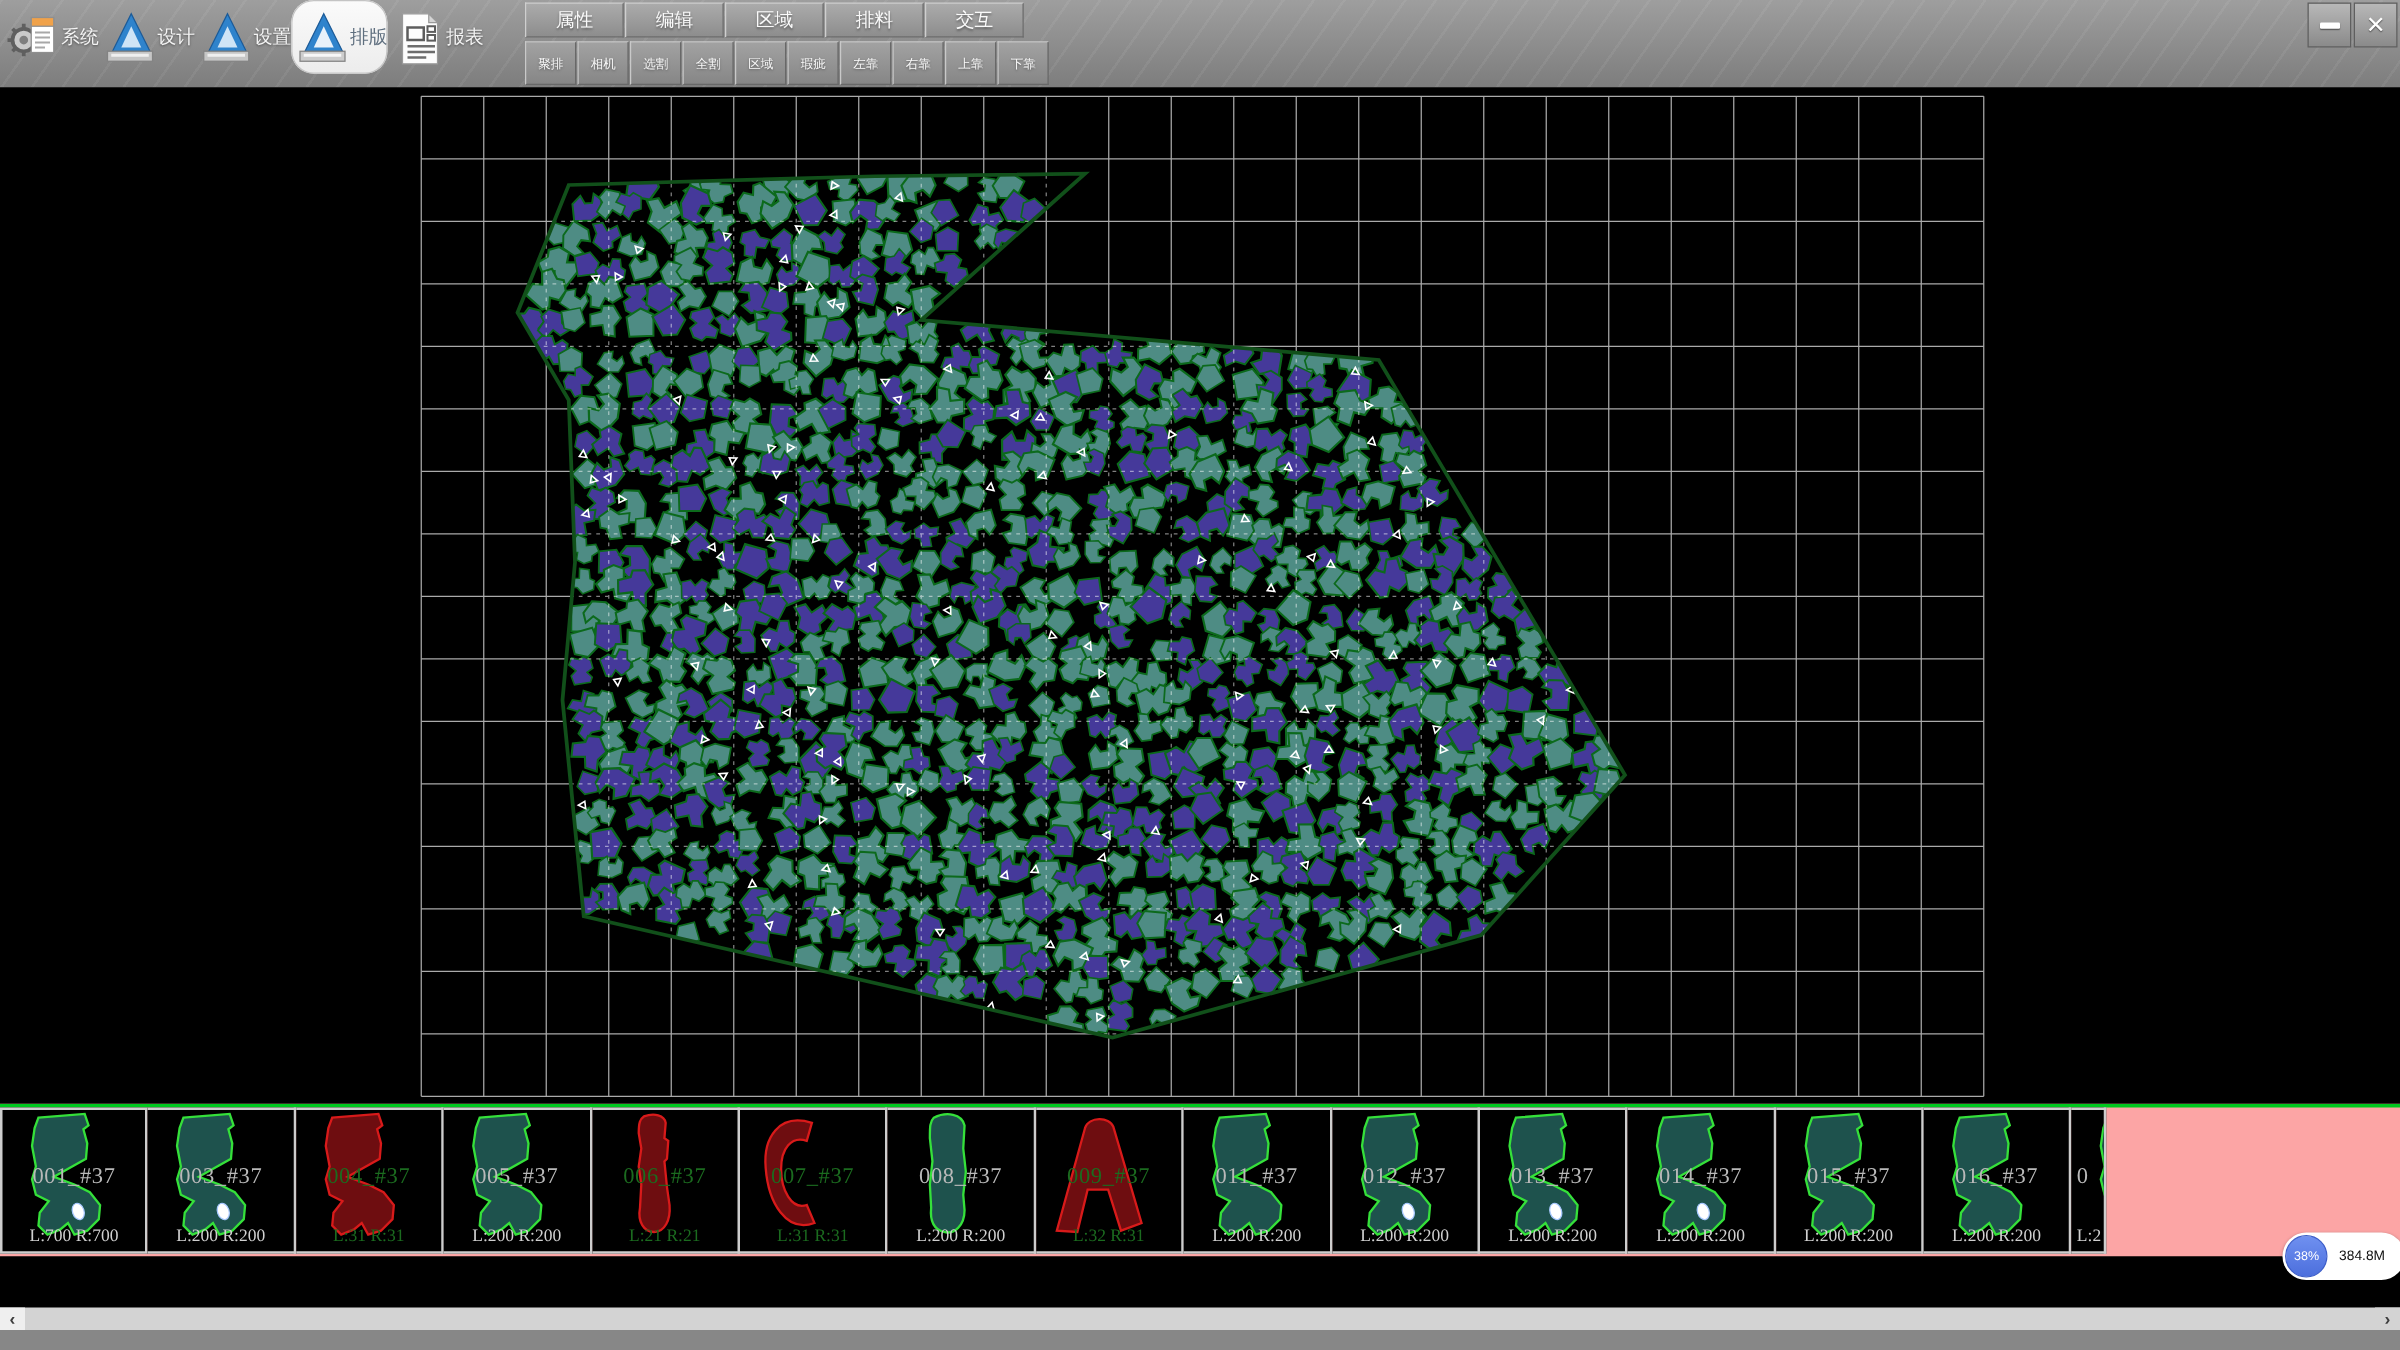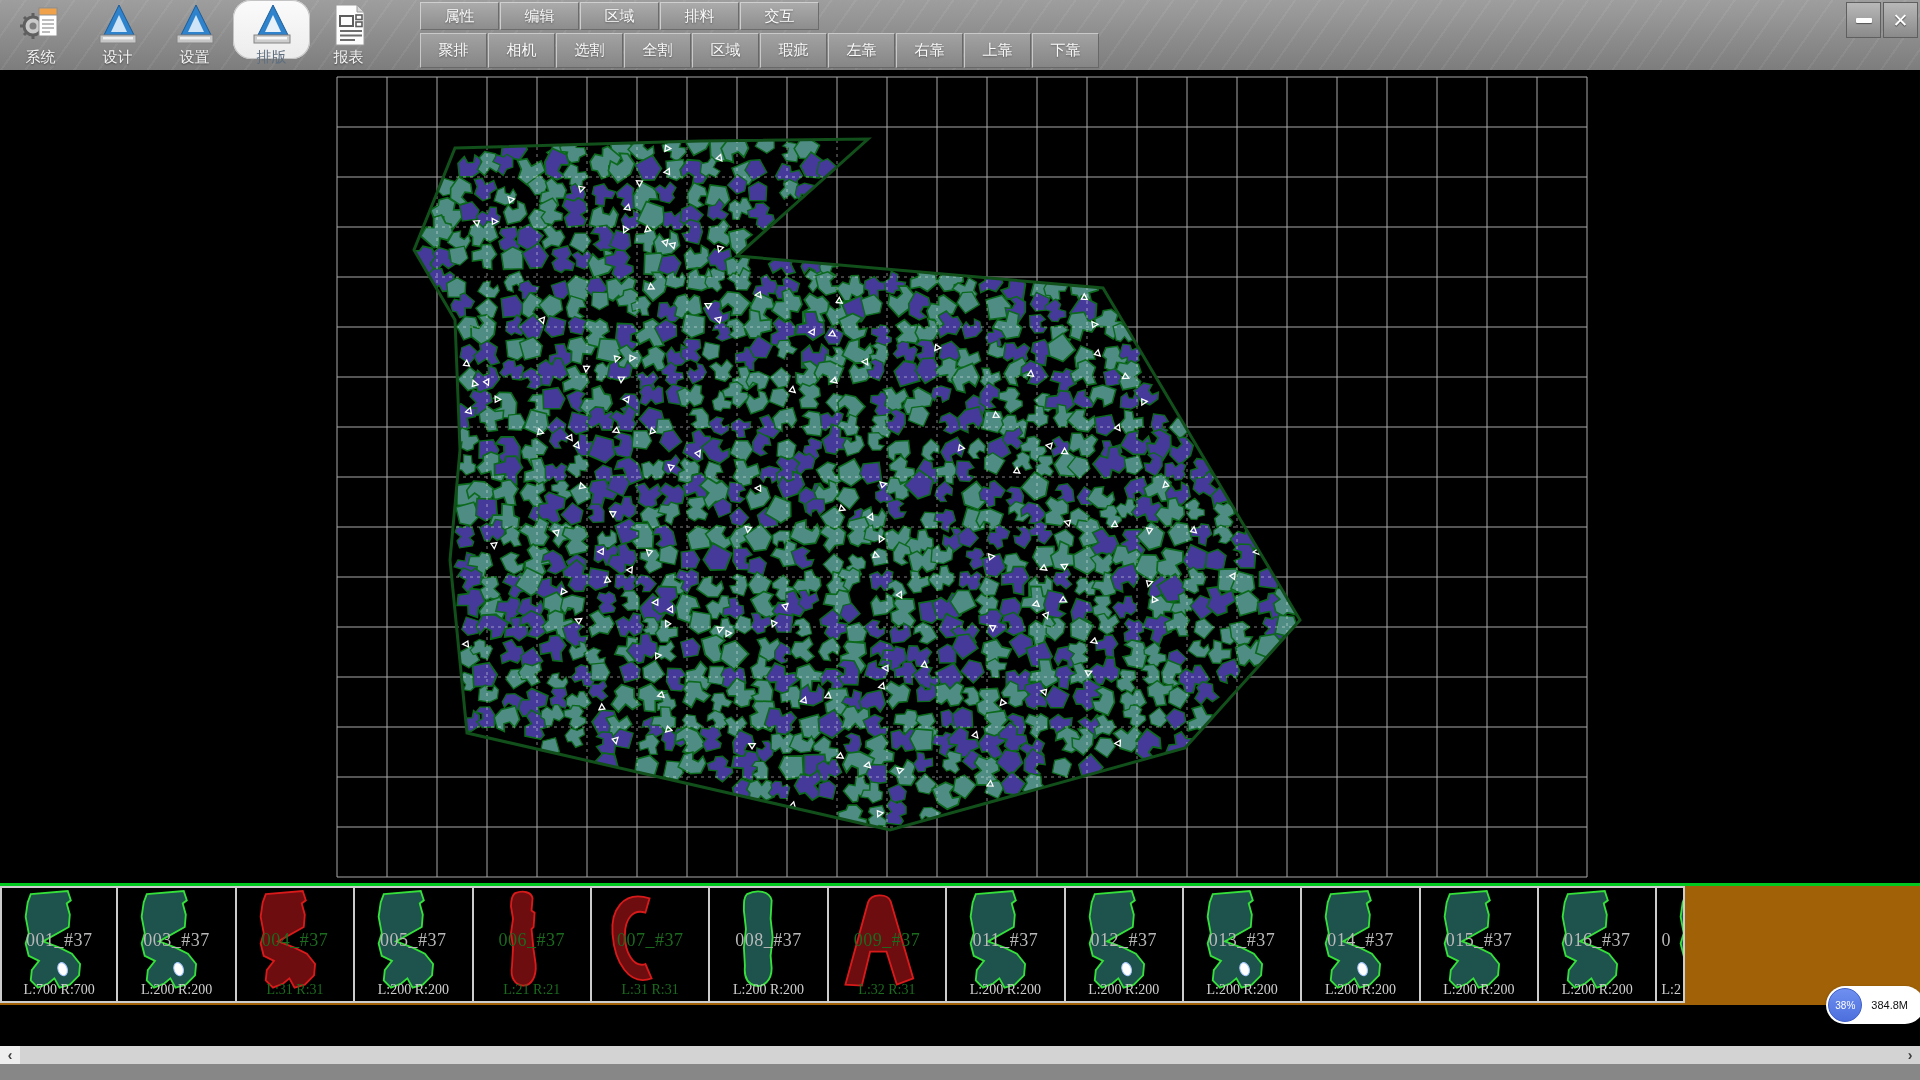--- a/index.html
+++ b/index.html
@@ -11,55 +11,55 @@
   
   .toolbar{
     position:absolute;left:0;top:0;width:1920px;height:70px;
     background:
       repeating-linear-gradient(125deg, rgba(255,255,255,0.06) 0 2px, transparent 2px 20px),
       linear-gradient(#9e9e9e,#7d7d7d);
     border-bottom:1px solid #4a4a4a;
   }
   .nav-group{position:absolute;left:2px;top:0;height:70px;display:flex;}
   .nav-btn{
-    width:77px;height:59px;display:flex;flex-direction:column;align-items:center;
-    justify-content:space-between;cursor:default;
+    width:77px;height:59px;display:flex;flex-direction:row;align-items:center;
+    justify-content:flex-end;cursor:default;
   }
   .nav-btn.active{background:linear-gradient(#fbfbfb,#ececec);box-shadow:inset 0 0 0 1px #c4c4c4;border-radius:18px;}
   .nav-btn .icon{width:44px;height:46px;margin-top:2px;}
   .nav-btn .nav-label{font-size:15px;color:#f4f4f4;text-shadow:0 1px 2px rgba(0,0,0,.45);line-height:18px;}
   .nav-btn.active .nav-label{color:#5f6f7f;text-shadow:none;}
   .menu-tabs{position:absolute;left:420px;top:2px;display:flex;height:39px;}
   .menu-tab{
     width:79px;height:28px;display:flex;align-items:center;justify-content:center;
     font-size:15px;color:#fafafa;text-shadow:0 1px 2px rgba(0,0,0,.4);
     background:linear-gradient(#ababab,#8d8d8d);
     border:1px solid;border-color:#cfcfcf #6c6c6c #6c6c6c #cfcfcf;box-sizing:border-box;
     margin-right:1px;cursor:default;
   }
   .tool-row{position:absolute;left:420px;top:33px;display:flex;height:35px;}
   .tool-btn{
-    width:67px;height:35px;display:flex;align-items:center;justify-content:center;
-    font-size:15px;color:#fafafa;text-shadow:0 1px 2px rgba(0,0,0,.4);
+    width:41px;height:35px;display:flex;align-items:center;justify-content:center;
+    font-size:10px;color:#fafafa;text-shadow:0 1px 2px rgba(0,0,0,.4);
     background:linear-gradient(#a2a2a2,#868686);
     border:1px solid;border-color:#c9c9c9 #686868 #686868 #c9c9c9;box-sizing:border-box;
     margin-right:1px;cursor:default;
   }
   .win-controls{position:absolute;right:2px;top:2px;display:flex;}
   .win-btn{
     width:35px;height:36px;margin-left:2px;display:flex;align-items:center;justify-content:center;
     background:linear-gradient(#b8b8b8,#8a8a8a);
     border:1px solid #5f5f5f;box-sizing:border-box;cursor:default;
   }
   .win-btn span{color:#fff;font-size:19px;font-weight:bold;text-shadow:0 1px 1px #444;}
   .min-bar{width:16px;height:5px;background:#fff;border-radius:1px;box-shadow:0 1px 1px #555;}
   
   #canvas-wrap{position:absolute;left:0;top:70px;width:1920px;height:813px;background:#000;}
   
-  .tray{position:absolute;left:0;top:883px;width:1920px;height:122px;background:#a16207;overflow:hidden;}
+  .tray{position:absolute;left:0;top:883px;width:1920px;height:122px;background:#fca5a5;overflow:hidden;}
   .tray-accent{position:absolute;left:0;top:0;width:100%;height:3px;}
   .tray-cells{position:absolute;left:0;top:3px;height:119px;display:flex;}
   .tray-cell{
     position:relative;flex:0 0 auto;width:118.4px;height:117px;background:#000;
     border:2px solid #cdcdcd;border-left:none;box-sizing:border-box;overflow:hidden;cursor:default;
   }
   .tray-cell:first-child{border-left:2px solid #cdcdcd;}
   .tray-cell svg{position:absolute;left:0;top:0;width:100%;height:100%;}
   .cell-name{
     position:absolute;left:0;top:42px;width:100%;text-align:center;

